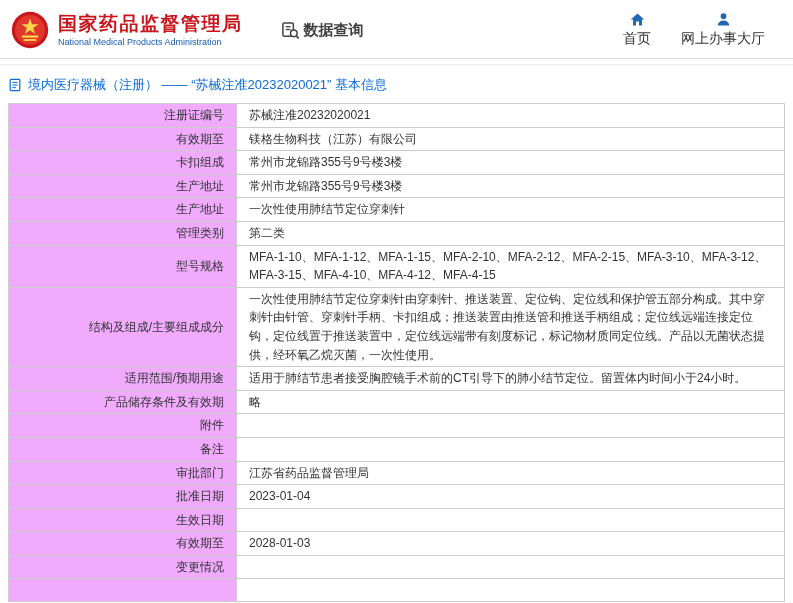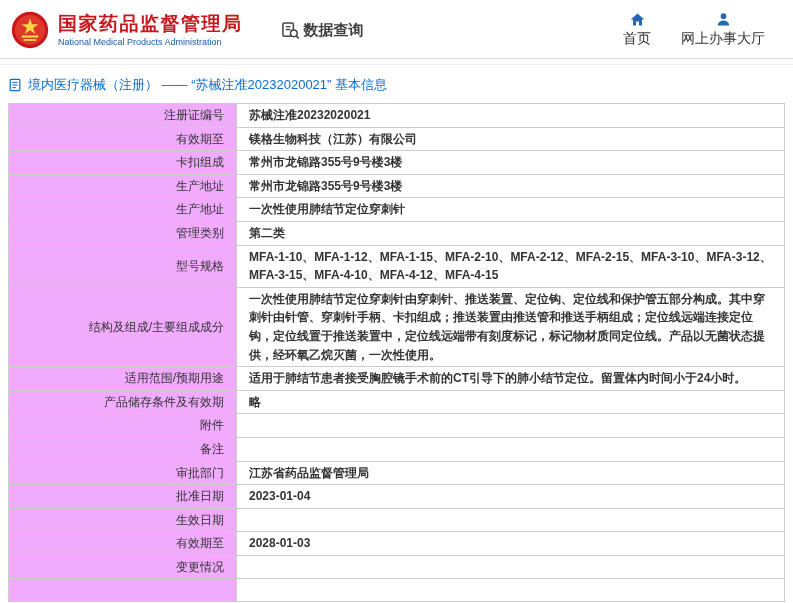--- a/index.html
+++ b/index.html
@@ -25,21 +25,21 @@
   .breadcrumb { display:flex; align-items:center; gap:6px; padding:11px 10px 9px 8px; color:#0b6cd4; font-size:13px; }
   .breadcrumb svg { width:14px; height:14px; flex:0 0 auto; }
 
   
   table.info { border-collapse:collapse; width:777px; margin:0 8px; font-size:12px; color:#333; table-layout:fixed; }
   table.info td { border:1px solid #ccc; padding:2px 12px; vertical-align:middle; line-height:1.55; word-break:break-all; }
   table.info tr { height:23px; }
   table.info tr.h2 { height:40px; }
   table.info tr.h3 { height:56px; }
   td.label { width:228px; text-align:right; background:#f0abfc; }
-  td.value { text-align:left;font-weight:bold; }
+  td.value { text-align:left; }
 </style>
 </head>
 <body>
 
 <div class="header">
   <div class="brand">
     <svg class="emblem" viewBox="0 0 44 44">
       <circle cx="22" cy="22" r="20" fill="#c8161d"></circle>
       <circle cx="22" cy="22" r="16.5" fill="#e0372c"></circle>
       <path d="M22 9 l2.2 6.6 h7 l-5.7 4.1 2.2 6.6 -5.7-4.1 -5.7 4.1 2.2-6.6 -5.7-4.1 h7 z" fill="#ffd54a"></path>

